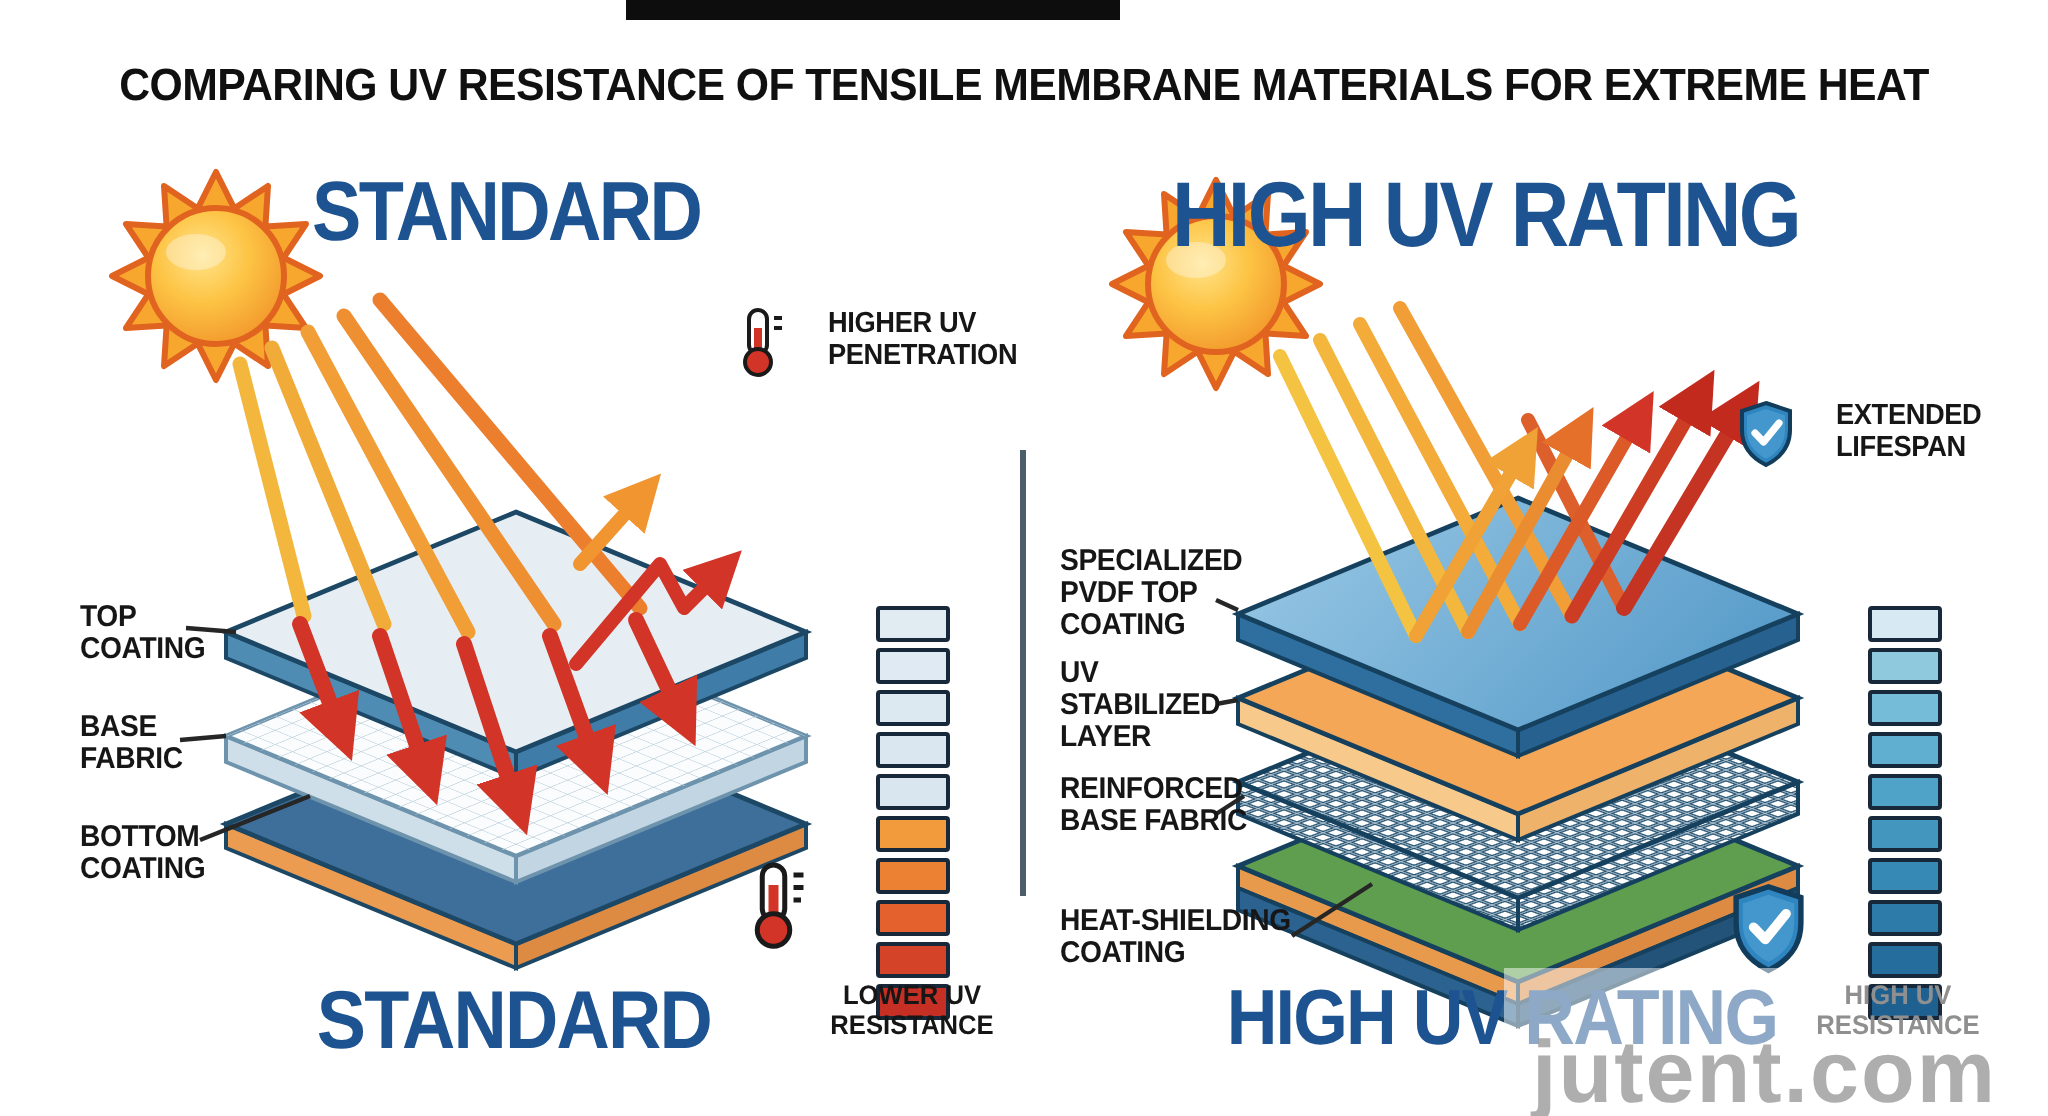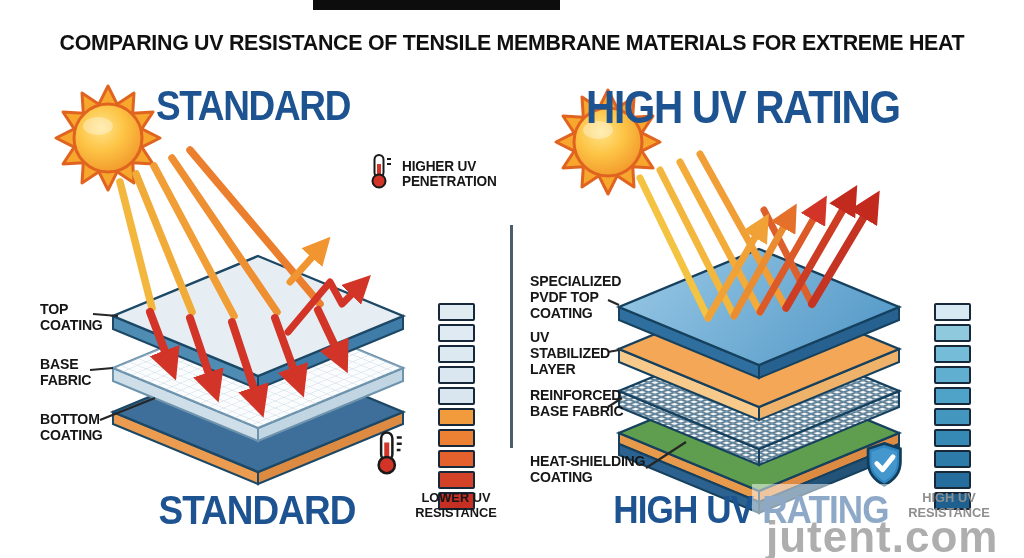--- a/index.html
+++ b/index.html
@@ -11,21 +11,21 @@
   .panel{position:absolute;top:60px;width:512px;height:498px;}
   .panel.left{left:0;}
   .panel.right{left:512px;}
   .diagram{position:absolute;left:0;top:0;width:512px;height:498px;}
   .heading{position:absolute;margin:0;color:#1d5391;font-weight:800;letter-spacing:-1.5px;
            white-space:nowrap;transform:scaleX(0.88);transform-origin:left top;}
   .heading.std{left:156px;top:22px;font-size:42px;}
   .heading.huv{left:74px;top:20px;font-size:46px;}
   .layer-label{position:absolute;font-size:15px;line-height:1.05;font-weight:700;color:#161616;
                white-space:pre-line;letter-spacing:-0.2px;transform:scaleX(0.94);transform-origin:left top;}
-  .feature{position:absolute;display:flex;gap:8px;align-items:center;}
+  .feature{position:absolute;display:flex;gap:20px;align-items:flex-start;}
   .feature .ficon{flex:0 0 auto;}
   .feature-label{font-size:14.5px;line-height:1.07;font-weight:700;color:#161616;white-space:pre-line;
                  letter-spacing:-0.2px;transform:scaleX(0.94);transform-origin:left top;padding-top:2px;}
   .scale{position:absolute;display:flex;flex-direction:column;gap:3.5px;}
   .seg{width:33px;height:13.5px;border:2px solid #16283a;border-radius:2px;}
   .scale-label{position:absolute;font-size:13.5px;line-height:1.12;font-weight:700;text-align:center;
                white-space:pre-line;transform:scaleX(0.95);transform-origin:center top;}
   .scale-label.dark{color:#161616;}
   .scale-label.grey{color:#8f8f8f;}
   .caption{position:absolute;color:#1d5391;font-weight:800;letter-spacing:-1px;text-align:center;
@@ -265,20 +265,31 @@
 COATING</div>
     <div class="layer-label" style="left:18px;top:269px">UV
 STABILIZED
 LAYER</div>
     <div class="layer-label" style="left:18px;top:327px">REINFORCED
 BASE FABRIC</div>
     <div class="layer-label" style="left:18px;top:393px">HEAT-SHIELDING
 COATING</div>
 
 
+    <div class="feature" style="left:356px;top:139px">
+      <span class="ficon">
+        <svg width="30" height="36" viewBox="0 0 30 36">
+          <path d="M15,2.5 L27,6.5 V16 C27,25 22,30 15,33.5 C8,30 3,25 3,16 V6.5 Z" fill="#2e85c0" stroke="#123c5c" stroke-width="2"></path>
+          <path d="M15,5.5 L24.5,8.7 V16 C24.5,23 20.5,27.5 15,30.4 C9.5,27.5 5.5,23 5.5,16 V8.7 Z" fill="#58a6d6" opacity="0.55"></path>
+          <polyline points="9.5,17.5 13.8,22 21.5,12.5" fill="none" stroke="#fff" stroke-width="3.6" stroke-linecap="round" stroke-linejoin="round"></polyline>
+        </svg>
+      </span>
+      <span class="feature-label">EXTENDED
+LIFESPAN</span>
+    </div>
 
 
     <div class="scale" style="left:422px;top:243px">
         <div class="seg" style="background: rgb(215, 234, 244);"></div>
         <div class="seg" style="background: rgb(142, 201, 222);"></div>
         <div class="seg" style="background: rgb(116, 188, 215);"></div>
         <div class="seg" style="background: rgb(96, 175, 208);"></div>
         <div class="seg" style="background: rgb(80, 163, 200);"></div>
         <div class="seg" style="background: rgb(67, 151, 191);"></div>
         <div class="seg" style="background: rgb(54, 137, 180);"></div>

